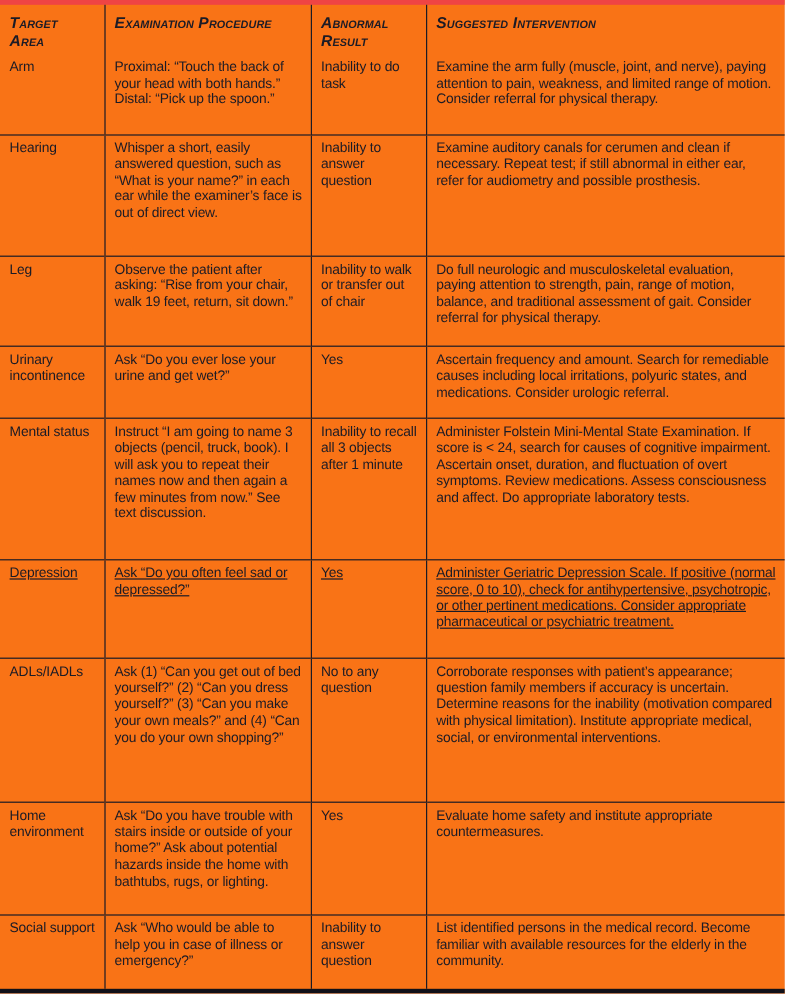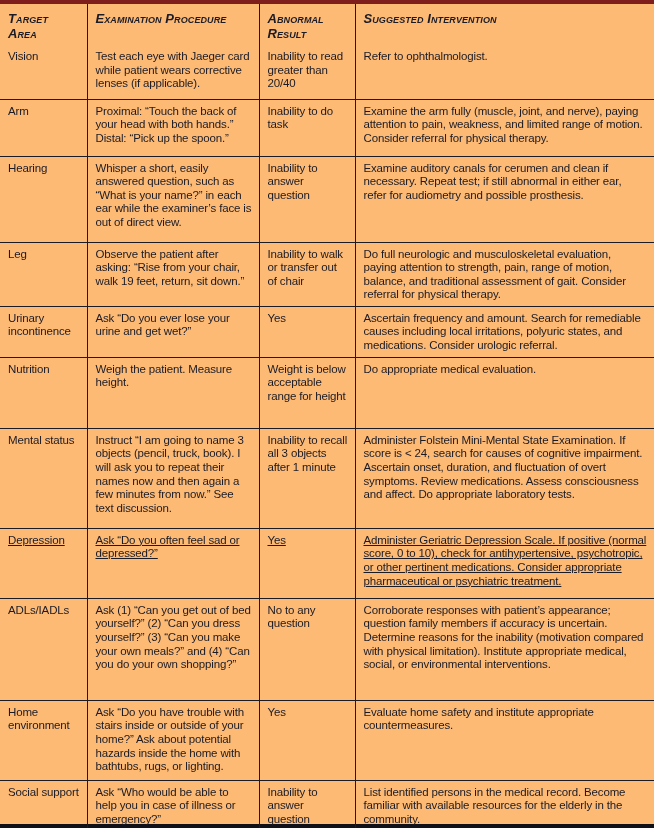--- a/index.html
+++ b/index.html
@@ -11,23 +11,23 @@
     height: 828px;
     overflow: hidden;
     background: #e9e7ef;
     font-family: "Liberation Sans", sans-serif;
     color: #1b1b26;
   }
   .table-wrap {
     width: 654px;
     height: 828px;
     box-sizing: border-box;
-    border-top: 4px solid #7f1d1d;
+    border-top: 4px solid #ef4444;
     border-bottom: 4px solid #101018;
-    background: #fdba74;
+    background: #f97316;
   }
   table {
     width: 654px;
     height: 820px;
     border-collapse: collapse;
     table-layout: fixed;
   }
   col.c-target { width: 87px; }
   col.c-procedure { width: 172px; }
   col.c-abnormal { width: 96px; }
@@ -84,26 +84,20 @@
     </colgroup>
     <thead>
       <tr data-row="header">
         <th>Target Area</th>
         <th>Examination Procedure</th>
         <th>Abnormal Result</th>
         <th>Suggested Intervention</th>
       </tr>
     </thead>
     <tbody>
-      <tr data-row="0">
-        <td>Vision</td>
-        <td>Test each eye with Jaeger card while patient wears corrective lenses (if applicable).</td>
-        <td>Inability to read greater than 20/40</td>
-        <td>Refer to ophthalmologist.</td>
-      </tr>
       <tr data-row="2">
         <td>Arm</td>
         <td>Proximal: “Touch the back of your head with both hands.” Distal: “Pick up the spoon.”</td>
         <td>Inability to do task</td>
         <td>Examine the arm fully (muscle, joint, and nerve), paying attention to pain, weakness, and limited range of motion. Consider referral for physical therapy.</td>
       </tr>
       <tr data-row="1">
         <td>Hearing</td>
         <td>Whisper a short, easily answered question, such as “What is your name?” in each ear while the examiner’s face is out of direct view.</td>
         <td>Inability to answer question</td>
@@ -113,26 +107,20 @@
         <td>Leg</td>
         <td>Observe the patient after asking: “Rise from your chair, walk 19 feet, return, sit down.”</td>
         <td>Inability to walk or transfer out of chair</td>
         <td>Do full neurologic and musculoskeletal evaluation, paying attention to strength, pain, range of motion, balance, and traditional assessment of gait. Consider referral for physical therapy.</td>
       </tr>
       <tr data-row="4">
         <td>Urinary incontinence</td>
         <td>Ask “Do you ever lose your urine and get wet?”</td>
         <td>Yes</td>
         <td>Ascertain frequency and amount. Search for remediable causes including local irritations, polyuric states, and medications. Consider urologic referral.</td>
-      </tr>
-      <tr data-row="5">
-        <td>Nutrition</td>
-        <td>Weigh the patient. Measure height.</td>
-        <td>Weight is below acceptable range for height</td>
-        <td>Do appropriate medical evaluation.</td>
       </tr>
       <tr data-row="6">
         <td>Mental status</td>
         <td>Instruct “I am going to name 3 objects (pencil, truck, book). I will ask you to repeat their names now and then again a few minutes from now.” See text discussion.</td>
         <td>Inability to recall all 3 objects after 1 minute</td>
         <td>Administer Folstein Mini-Mental State Examination. If score is &lt; 24, search for causes of cognitive impairment. Ascertain onset, duration, and fluctuation of overt symptoms. Review medications. Assess consciousness and affect. Do appropriate laboratory tests.</td>
       </tr>
       <tr data-row="7">
         <td>Depression</td>
         <td>Ask “Do you often feel sad or depressed?”</td>

